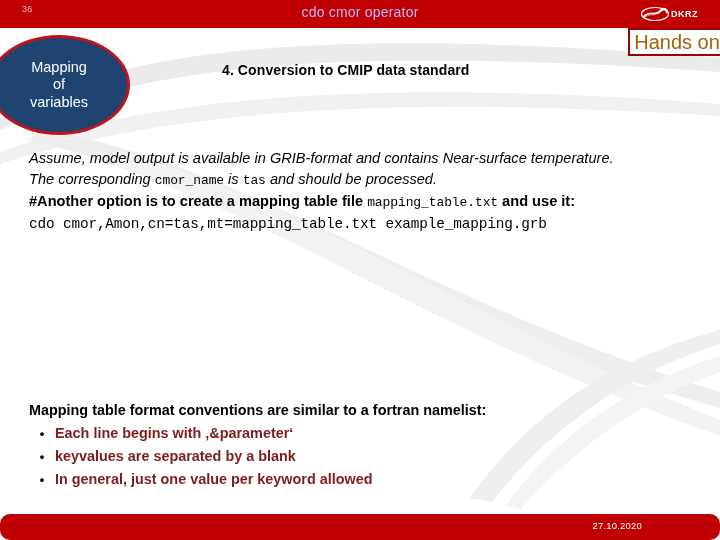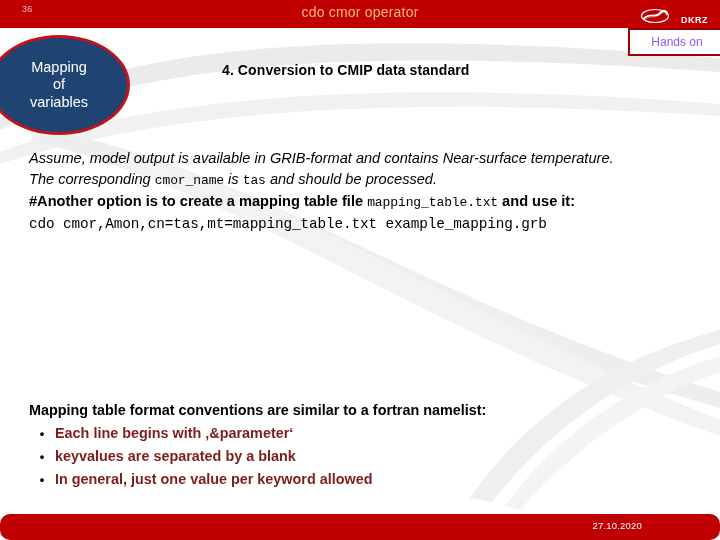--- a/index.html
+++ b/index.html
@@ -44,34 +44,34 @@
     color: #f0b8b8;
     letter-spacing: 0.3px;
   }
   .header-title {
     position: absolute;
     left: 0;
     top: 4px;
     width: 720px;
     text-align: center;
     font-size: 14px;
-    color: #fdba74;
+    color: #c4b5fd;
     letter-spacing: 0.2px;
   }
 
   
   .dkrz-logo {
     position: absolute;
     right: 8px;
     top: 3px;
     width: 72px;
     height: 22px;
     display: flex;
-    align-items: flex-end;
-    gap: 11px;
+    align-items: center;
+    gap: 1px;
   }
   .dkrz-mark {
     width: 30px;
     height: 18px;
   }
   .dkrz-word {
     font-size: 9px;
     font-weight: bold;
     color: #ffffff;
     letter-spacing: 0.5px;
@@ -86,22 +86,22 @@
     height: 28px;
     background: #ffffff;
     border: 2px solid #a00000;
     border-right: none;
     box-sizing: border-box;
     display: flex;
     align-items: center;
     justify-content: center;
   }
   .hands-on-text {
-    font-size: 12px;
-    color: #8b5cf6;
+    font-size: 20px;
+    color: #a16207;
     white-space: nowrap;
     padding-left: 4px;
     text-align: right;
   }
 
   
   .oval-badge {
     position: absolute;
     left: -12px;
     top: 35px;

